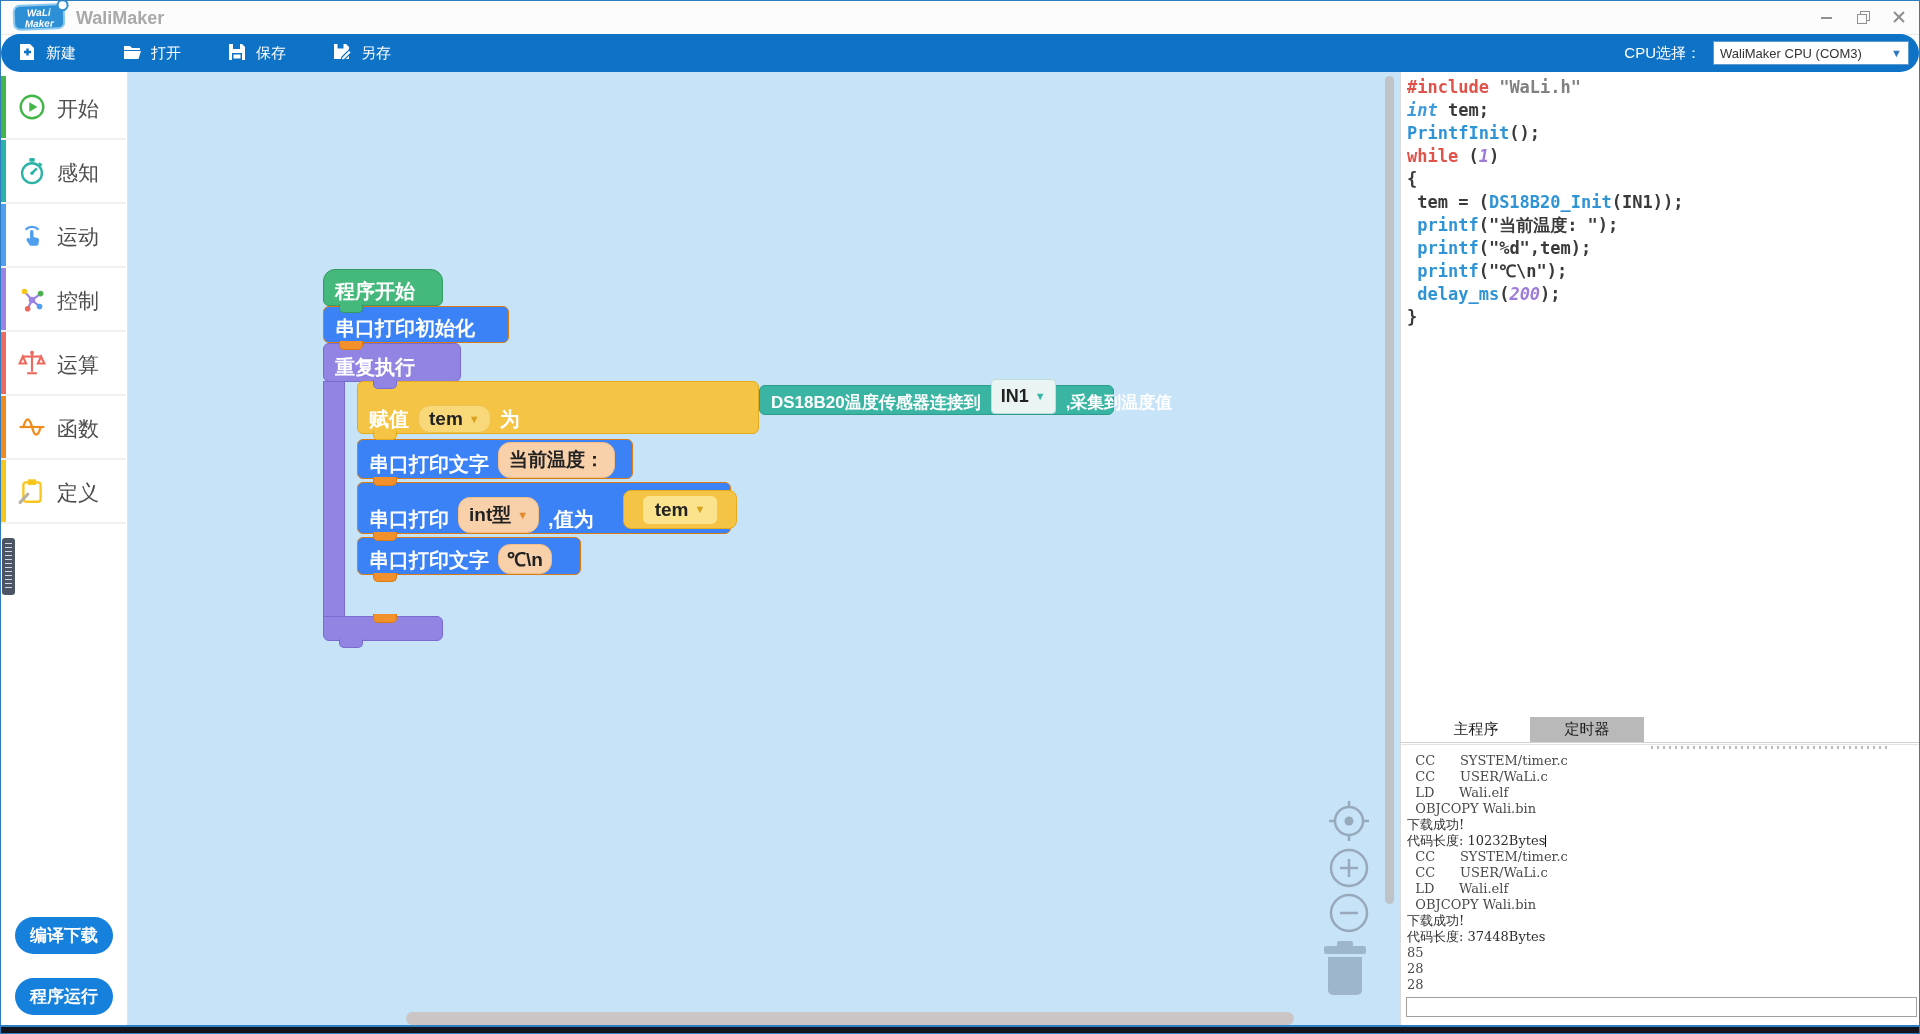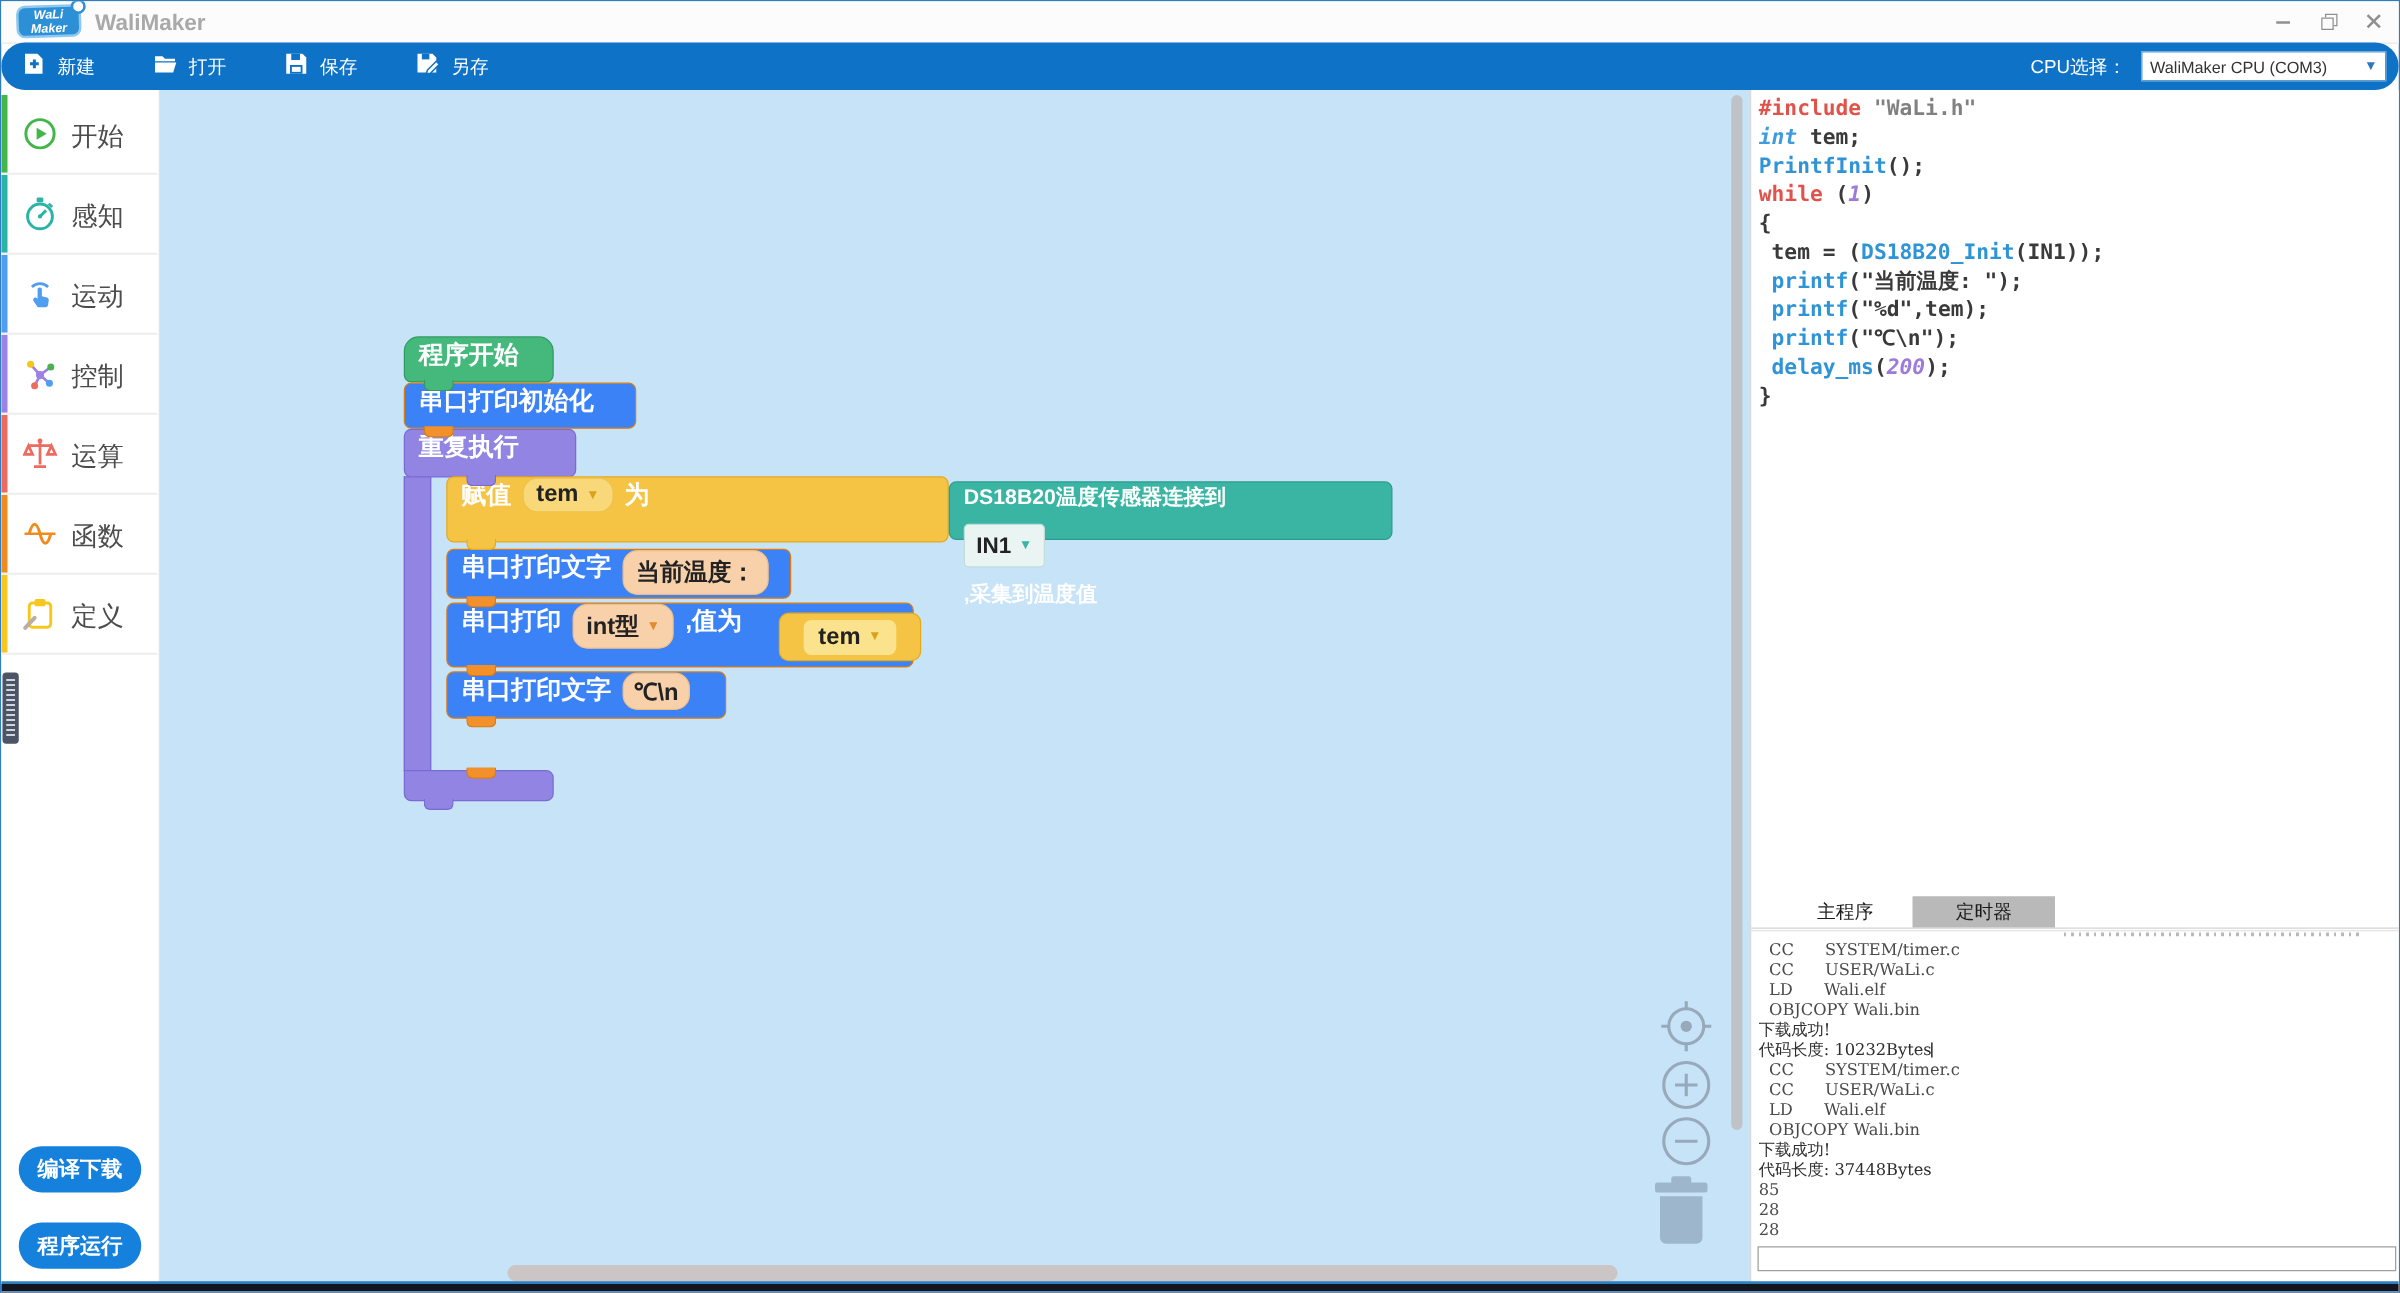--- a/index.html
+++ b/index.html
@@ -45,21 +45,21 @@
             font-size:17px;font-weight:bold;display:flex;align-items:center;justify-content:center;cursor:pointer;}
 
   
   .canvas{position:absolute;left:127px;top:71px;width:1272px;height:955px;background:#c7e3f8;overflow:hidden;}
   .vscroll{position:absolute;left:1384px;top:75px;width:9px;height:828px;background:#bfc3c7;border-radius:5px;cursor:pointer;}
   .hscroll{position:absolute;left:405px;top:1011px;width:888px;height:13px;background:#cbc5c5;border-radius:7px;cursor:pointer;}
   .bottomstrip{position:absolute;left:0;right:0;bottom:0;height:8px;background:linear-gradient(#2e7fc0 0 2.5px,#12151e 2.5px);}
 
   
   .blk{position:absolute;border-radius:6px;border:1px solid;box-sizing:border-box;color:#fff;font-weight:bold;
-       display:flex;align-items:flex-start;padding:0 11px;gap:9px;font-size:20px;cursor:grab;white-space:nowrap;}
+       display:flex;align-items:flex-end;padding:0 11px;gap:9px;font-size:20px;cursor:grab;white-space:nowrap;}
   .green {background:#45b87c;border-color:#339a62;}
   .orangeb{background:#3b82f6;border-color:#db7c12;}
   .purpleb{background:#9184e2;border-color:#7a6bd3;}
   .yellowb{background:#f6c445;border-color:#e3ab1e;}
   .tealb  {background:#3ab5a3;border-color:#2d9c8b;}
   .hat{border-radius:12px 12px 6px 6px;}
   .bump{position:absolute;width:24px;height:9px;border-radius:0 0 5px 5px;border:1px solid;border-top:none;box-sizing:border-box;}
   .bump.green {background:#45b87c;border-color:#339a62;}
   .bump.orangeb{background:#f2912b;border-color:#db7c12;}
   .bump.purpleb{background:#9184e2;border-color:#7a6bd3;}
@@ -264,21 +264,21 @@
 
   <div class="blk yellowb" style="left:356px;top:380px;width:402px;height:53px;">
     <span>赋值</span>
     <span class="ydrop">
       <span>tem</span>
       <span class="tri" style="color:#d8a31c;">▼</span>
     </span>
     <span>为</span>
   </div>
 
-  <div class="blk tealb" style="left:758px;top:384px;width:355px;height:47px;font-size:17px;gap:10px;flex-direction:column;">
+  <div class="blk tealb" style="left:758px;top:384px;width:355px;height:30px;font-size:17px;gap:10px;">
     <span>DS18B20温度传感器连接到</span>
     <span class="inbox">
       <span>IN1</span>
       <span class="tri" style="color:#3ab5a3;">▼</span>
     </span>
     <span>,采集到温度值</span>
   </div>
 
   <div class="blk orangeb" style="left:356px;top:438px;width:276px;height:40px;">
     <span>串口打印文字</span>

